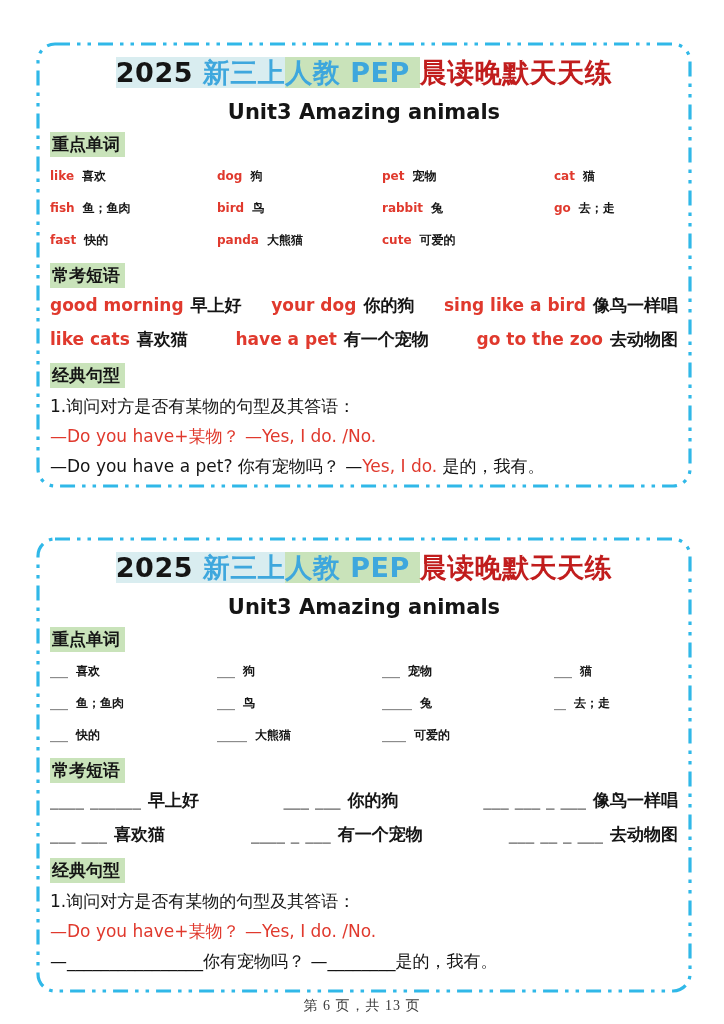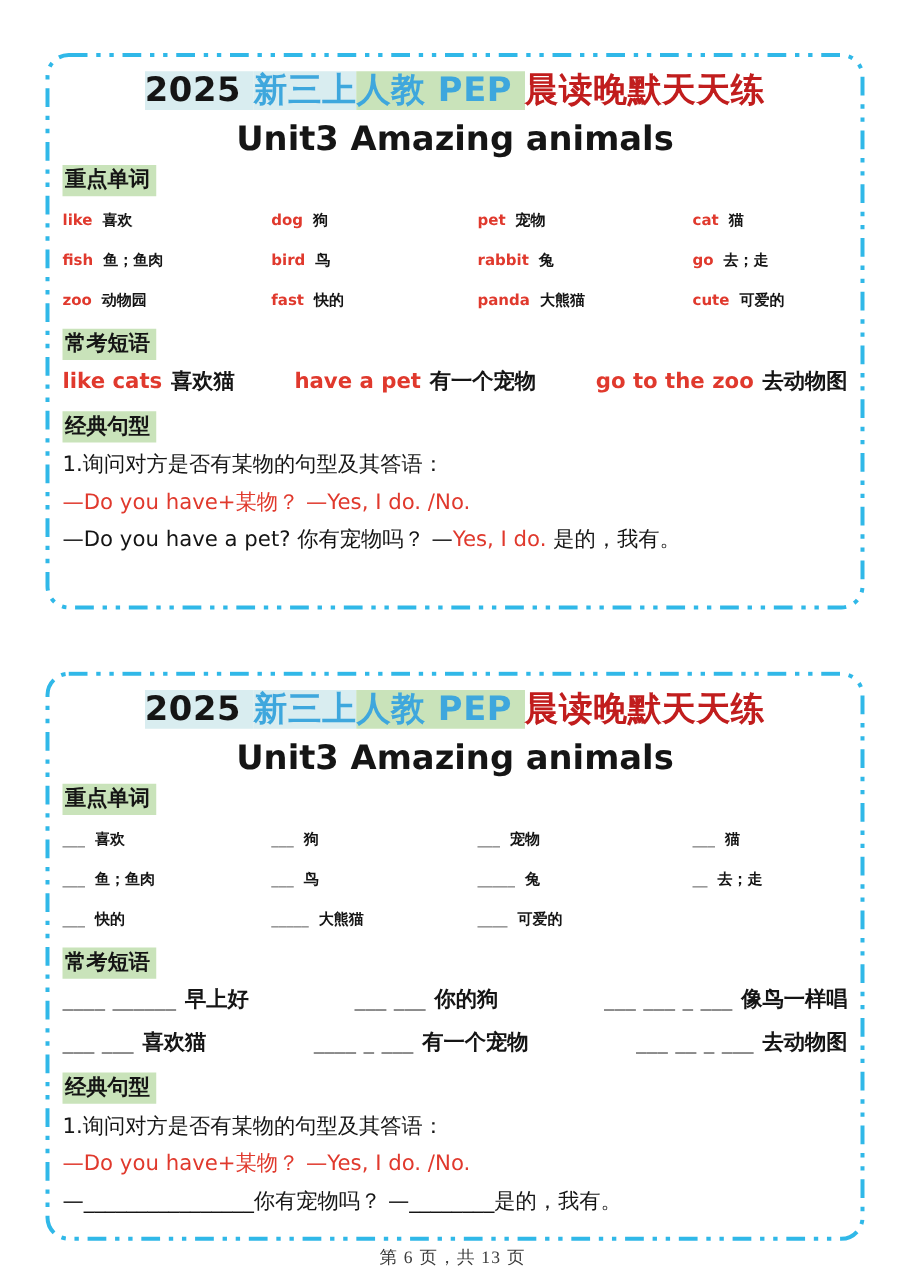--- a/index.html
+++ b/index.html
@@ -34,21 +34,21 @@
     white-space: pre;
   }
   .hl-cyan  { background: #d9edf0; }
   .hl-green { background: #c9e3ba; }
   .t-black  { color: #151515; }
   .t-blue   { color: #3ea7dd; }
   .t-red    { color: #c11d1d; }
 
   .subtitle {
     text-align: center;
-    font-size: 27px;
+    font-size: 21px;
     font-weight: bold;
     margin-top: 7px;
     line-height: 26px;
   }
 
   .sec-label {
     display: inline-block;
     background: #c9e3ba;
     font-size: 17px;
     font-weight: bold;
@@ -123,27 +123,32 @@
     <div class="vocab-grid">
 
     <div class="vocab-item"><span class="en">like</span><span class="zh">喜欢</span></div>
         <div class="vocab-item"><span class="en">dog</span><span class="zh">狗</span></div>
         <div class="vocab-item"><span class="en">pet</span><span class="zh">宠物</span></div>
         <div class="vocab-item"><span class="en">cat</span><span class="zh">猫</span></div>
         <div class="vocab-item"><span class="en">fish</span><span class="zh">鱼；鱼肉</span></div>
         <div class="vocab-item"><span class="en">bird</span><span class="zh">鸟</span></div>
         <div class="vocab-item"><span class="en">rabbit</span><span class="zh">兔</span></div>
         <div class="vocab-item"><span class="en">go</span><span class="zh">去；走</span></div>
-        <div class="vocab-item"><span class="en">zoo</span><span class="zh">动物园</span></div>
         <div class="vocab-item"><span class="en">fast</span><span class="zh">快的</span></div>
         <div class="vocab-item"><span class="en">panda</span><span class="zh">大熊猫</span></div>
         <div class="vocab-item"><span class="en">cute</span><span class="zh">可爱的</span></div>
       </div>
 
     <div><span class="sec-label">常考短语</span></div>
+    <div class="phrase-row">
+
+    <div class="phrase-item"><span class="en">good morning</span><span class="zh">早上好</span></div>
+        <div class="phrase-item"><span class="en">your dog</span><span class="zh">你的狗</span></div>
+        <div class="phrase-item"><span class="en">sing like a bird</span><span class="zh">像鸟一样唱</span></div>
+      </div>
     <div class="phrase-row">
 
     <div class="phrase-item"><span class="en">like cats</span><span class="zh">喜欢猫</span></div>
         <div class="phrase-item"><span class="en">have a pet</span><span class="zh">有一个宠物</span></div>
         <div class="phrase-item"><span class="en">go to the zoo</span><span class="zh">去动物图</span></div>
       </div>
 
     <div><span class="sec-label">经典句型</span></div>
     <div class="sent first">1.询问对方是否有某物的句型及其答语：</div>
     <div class="sent red">—Do you have+某物？ —Yes, I do. /No.</div>

